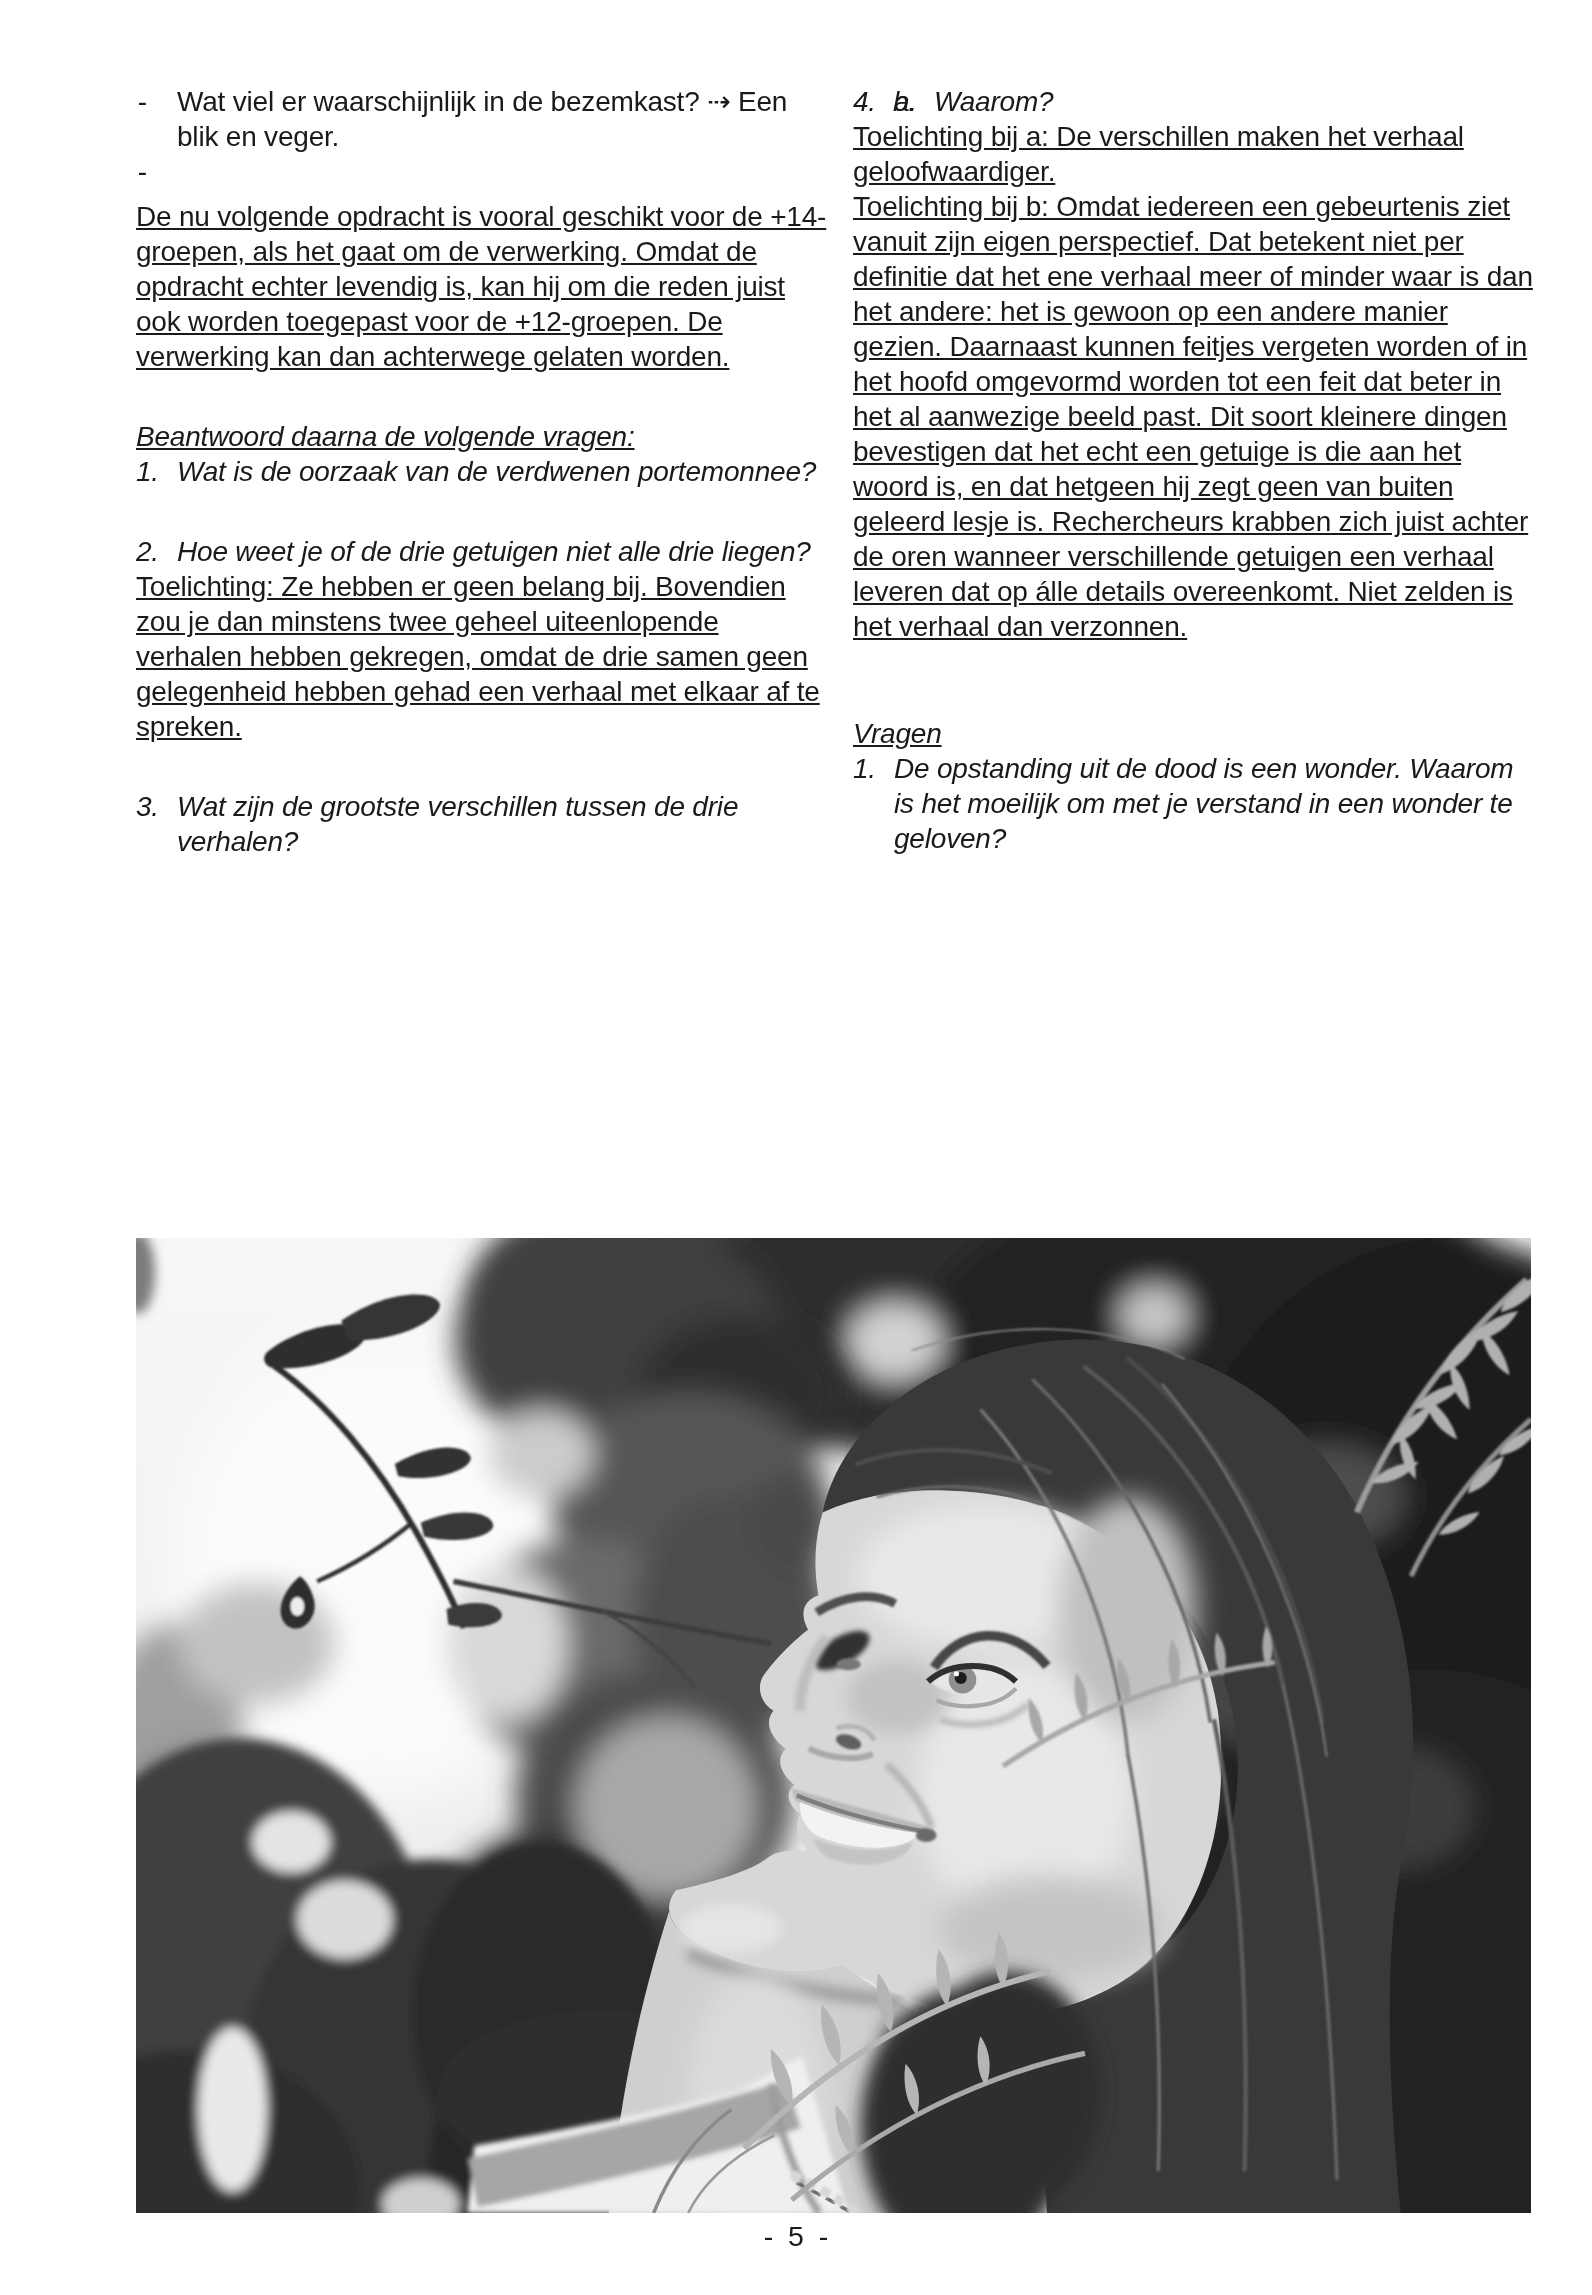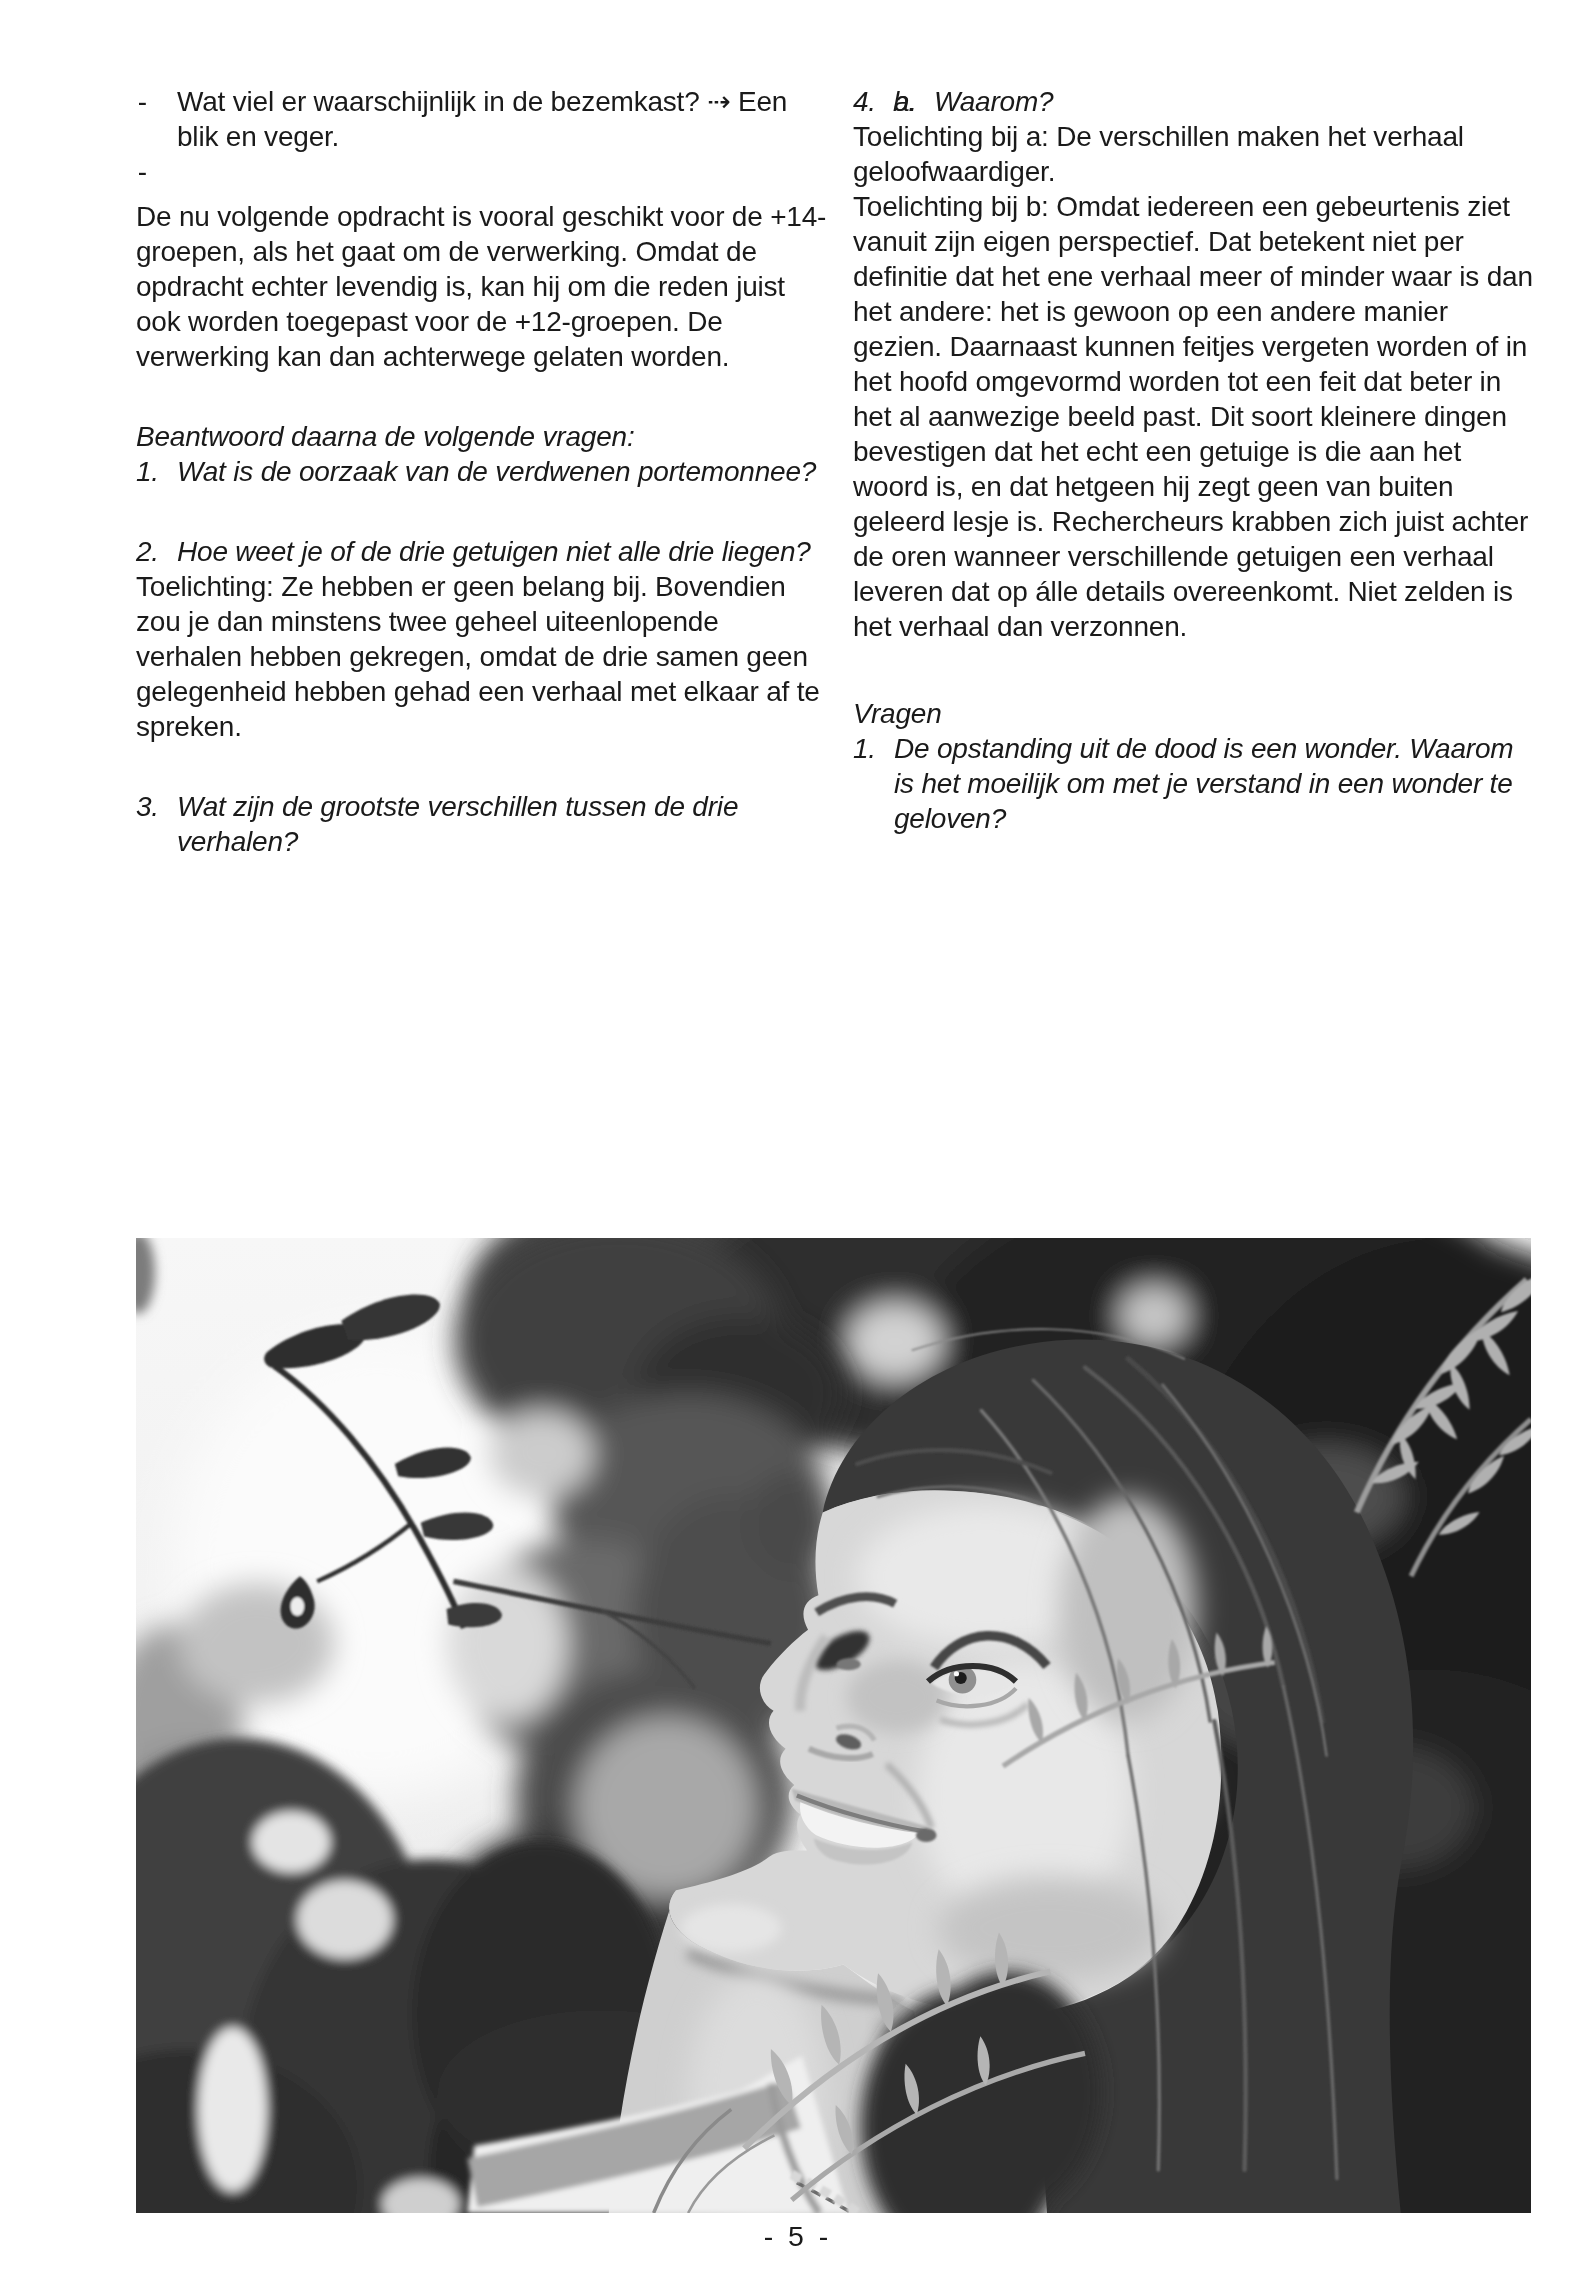--- a/index.html
+++ b/index.html
@@ -5,23 +5,23 @@
   html,body{margin:0;padding:0;}
   body{
     width:1592px;height:2295px;background:#ffffff;
     font-family:"Liberation Sans","DejaVu Sans",sans-serif;
     color:#1a1a1a;
   }
   .page{position:relative;width:1592px;height:2295px;overflow:hidden;background:#ffffff;}
   .col{position:absolute;top:84px;font-size:28px;line-height:35px;letter-spacing:-0.2px;}
   .col-left{left:136px;width:692px;}
   .col-right{left:853px;width:682px;}
-  p{margin:0;}
+  p{margin:0;text-decoration:underline;}
   .mt40{margin-top:45px;}
-  .mt60{margin-top:52px;}
+  .mt60{margin-top:72px;}
   .italic{font-style:italic;}
   .bullet{position:relative;padding-left:41px;}
   .bullet .marker{position:absolute;left:1.7px;top:0;}
   .qitem{position:relative;padding-left:41px;font-style:italic;}
   .qitem .num{position:absolute;left:0;top:0;}
   .q4wrap{position:relative;padding-left:81px;font-style:italic;}
   .q4wrap .num4{position:absolute;left:0;top:0;}
   .q4wrap .suba{position:absolute;left:41px;top:0;}
   .q4b{position:relative;}
   .q4b .subb{position:absolute;left:-41px;top:0;}

